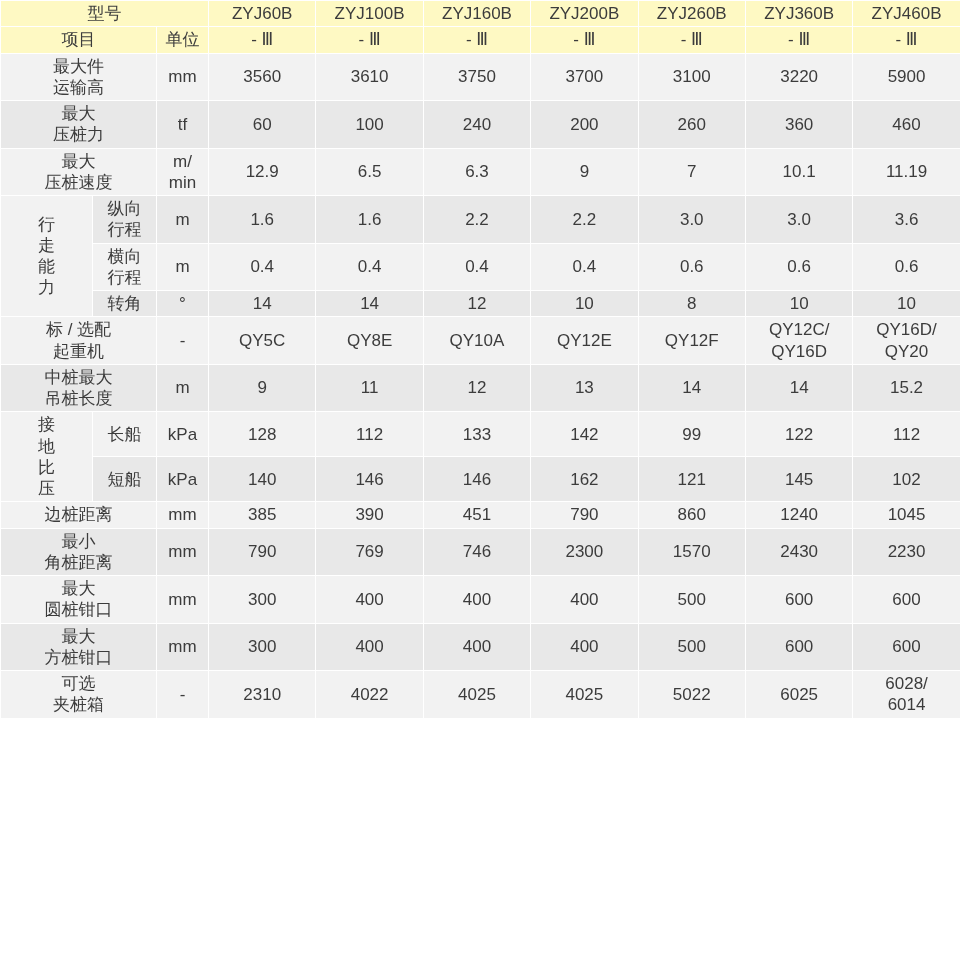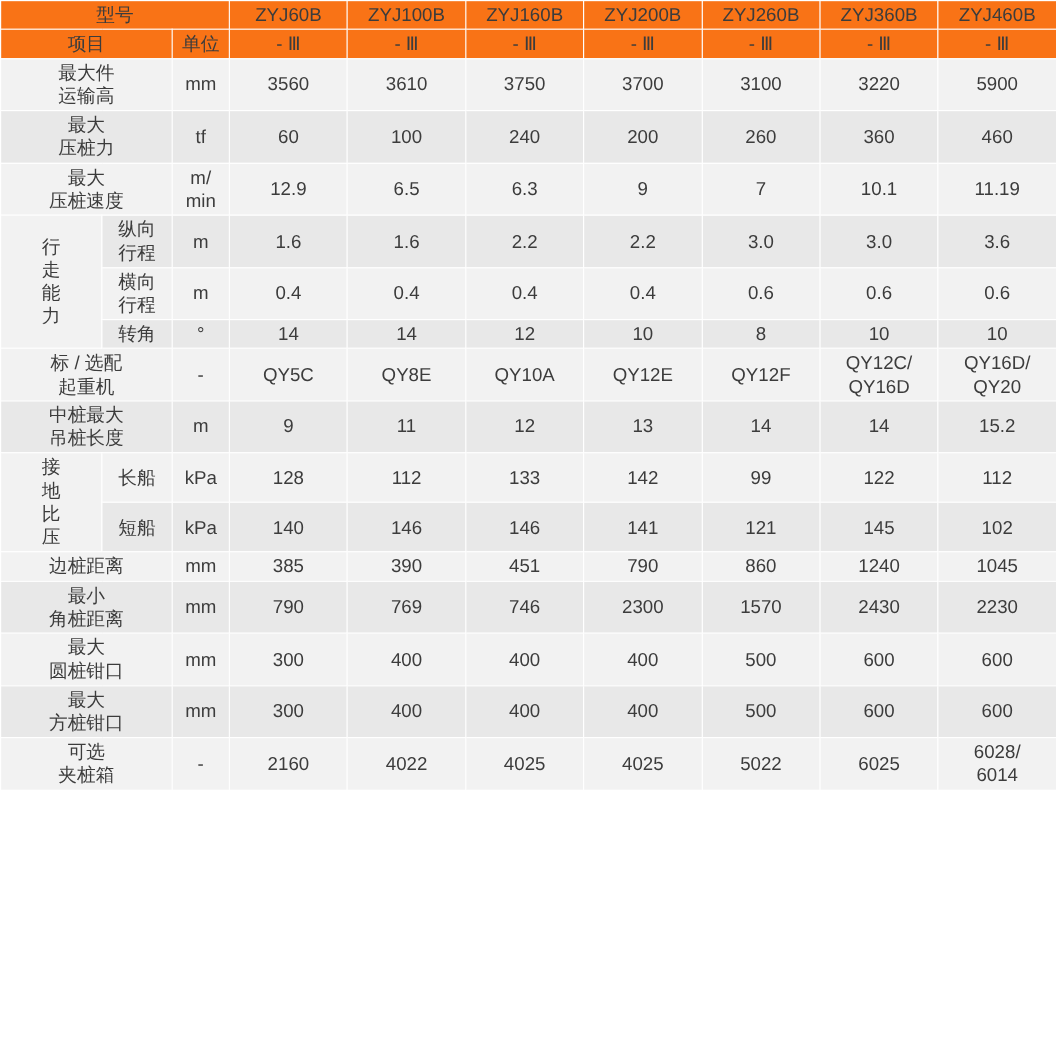--- a/index.html
+++ b/index.html
@@ -19,21 +19,21 @@
     border: 1px solid #ffffff;
     text-align: center;
     vertical-align: middle;
     font-size: 17px;
     color: #3c3c3c;
     padding: 2px 2px;
     line-height: 1.25;
     font-weight: normal;
   }
   .hdr {
-    background: #f97316;
+    background: #fef9c3;
     color: #ffffff;
     font-weight: bold;
     font-size: 18px;
   }
   .hdr-sm {
     font-size: 17px;
   }
   .row-a td { background: #f2f2f2; }
   .row-b td { background: #e8e8e8; }
   .lbl { font-size: 17px; color: #3c3c3c; }
@@ -205,21 +205,21 @@
         <td class="nowrapv">99</td>
         <td class="nowrapv">122</td>
         <td class="nowrapv">112</td>
       </tr>
       <tr class="row-b">
         <td class="lbl nowrapv">短船</td>
         <td class="unit nowrapv">kPa</td>
         <td class="nowrapv">140</td>
         <td class="nowrapv">146</td>
         <td class="nowrapv">146</td>
-        <td class="nowrapv">141</td>
+        <td class="nowrapv">162</td>
         <td class="nowrapv">121</td>
         <td class="nowrapv">145</td>
         <td class="nowrapv">102</td>
       </tr>
       <tr class="row-a">
         <td colspan="2" class="lbl nowrapv">边桩距离</td>
         <td class="unit nowrapv">mm</td>
         <td class="nowrapv">385</td>
         <td class="nowrapv">390</td>
         <td class="nowrapv">451</td>
@@ -261,21 +261,21 @@
         <td class="nowrapv">400</td>
         <td class="nowrapv">400</td>
         <td class="nowrapv">500</td>
         <td class="nowrapv">600</td>
         <td class="nowrapv">600</td>
       </tr>
       <tr class="row-a">
         <td colspan="2" class="lbl nowrapv">可选
 夹桩箱</td>
         <td class="unit nowrapv">-</td>
-        <td class="nowrapv">2160</td>
+        <td class="nowrapv">2310</td>
         <td class="nowrapv">4022</td>
         <td class="nowrapv">4025</td>
         <td class="nowrapv">4025</td>
         <td class="nowrapv">5022</td>
         <td class="nowrapv">6025</td>
         <td class="nowrapv">6028/
 6014</td>
       </tr>
     </tbody>
 </table>

